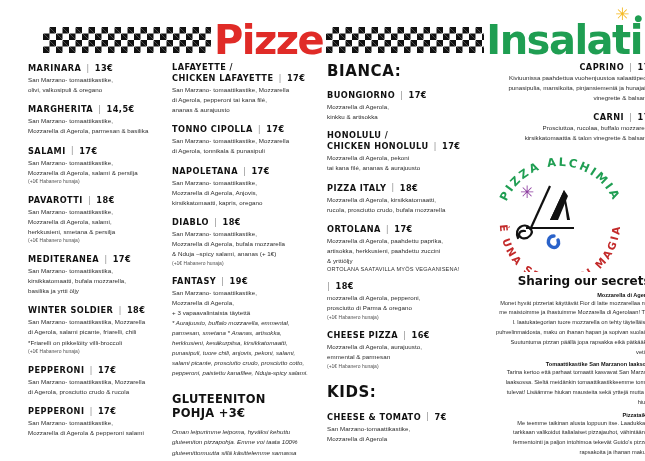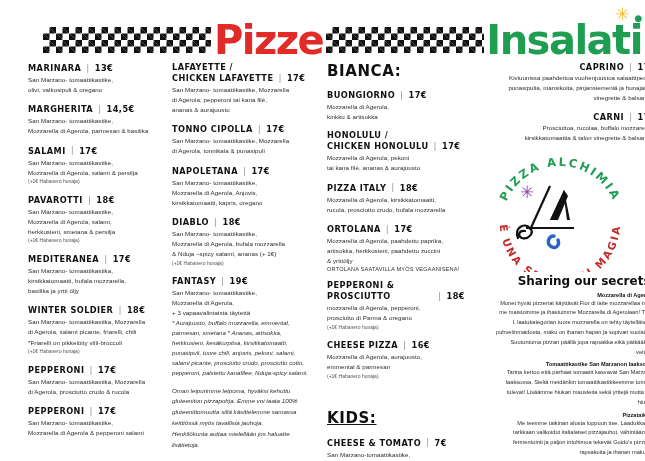--- a/index.html
+++ b/index.html
@@ -49,21 +49,21 @@
   .col-1 { left: 28px;  width: 135px; }
   .col-2 { left: 172px; width: 140px; }
   .col-3 { left: 327px; width: 138px; }
   .col-4 { left: 496px; width: 160px; }
 
   .section-head {
     font-family: "DejaVu Sans", sans-serif;
     font-weight: 700; font-size: 15px; letter-spacing: 0.6px;
     color: #111; margin-bottom: 9px;
   }
-  .section-head.kids { margin-top: 29px; text-decoration: underline; }
+  .section-head.kids { margin-top: 13px; }
 
   .item { margin-bottom: 8px; }
   .item-head {
     display: flex; align-items: flex-end; gap: 5px;
     font-family: "DejaVu Sans", sans-serif;
     font-weight: 700; font-size: 8.2px; letter-spacing: 0.45px;
     color: #111; line-height: 1.35;
   }
   .item-name { white-space: normal; }
   .sep { color: #999; font-weight: 400; font-size: 9px; }
@@ -236,20 +236,21 @@
           <div class="item">
             <div class="item-head">
               <span class="item-name">FANTASY</span>
               <span class="sep">|</span>
               <span class="price">19€</span>
             </div>
             <div class="desc">San Marzano- tomaattikastike,<br>Mozzarella di Agerola,<br>+ 3 vapaavalintaista täytettä</div>
             <div class="fantasy-list">* Aurajuusto, buffalo mozzarella, emmental, parmesan, smetana * Ananas, artisokka, herkkusieni, kesäkurpitsa, kirsikkatomaatti, punasipuli, tuore chili, anjovis, pekoni, salami, salami picante, prosciutto crudo, prosciutto cotto, pepperoni, paistettu kanafilee, Nduja-spicy salami.</div>
           </div>
         </div>
+      <div class="gluten-head">GLUTEENITON POHJA +3€</div>
       <div class="gluten-body">Oman leipurimme leipoma, hyväksi kehuttu gluteeniton pizzapohja. Emme voi taata 100% gluteenittomuutta sillä käsittelemme samassa keittiössä myös tavallisia jauhoja.<br>Henkilökunta auttaa mielellään jos haluatte lisätietoja.</div>
     </div>
 
     <div class="col col-3">
       <div class="section-head">BIANCA:</div>
       <div id="c3items">
           <div class="item">
             <div class="item-head">
               <span class="item-name">BUONGIORNO</span>
               <span class="sep">|</span>
@@ -277,21 +278,20 @@
             <div class="item-head">
               <span class="item-name">ORTOLANA</span>
               <span class="sep">|</span>
               <span class="price">17€</span>
             </div>
             <div class="desc">Mozzarella di Agerola, paahdettu paprika,<br>artisokka, herkkusieni, paahdettu zuccini<br>&amp; yrttiöljy</div>
             <div class="note-caps">ORTOLANA SAATAVILLA MYÖS VEGAANISENA!</div>
           </div>
           <div class="item">
             <div class="item-head">
-              <span class="item-name">PEPPERONI &amp; PROSCIUTTO</span>
               <span class="sep">|</span>
               <span class="price">18€</span>
             </div>
             <div class="desc">mozzarella di Agerola, pepperoni,<br>prosciutto di Parma &amp; oregano</div>
             <div class="note">(+1€ Habanero hunaja)</div>
           </div>
           <div class="item">
             <div class="item-head">
               <span class="item-name">CHEESE PIZZA</span>
               <span class="sep">|</span>

